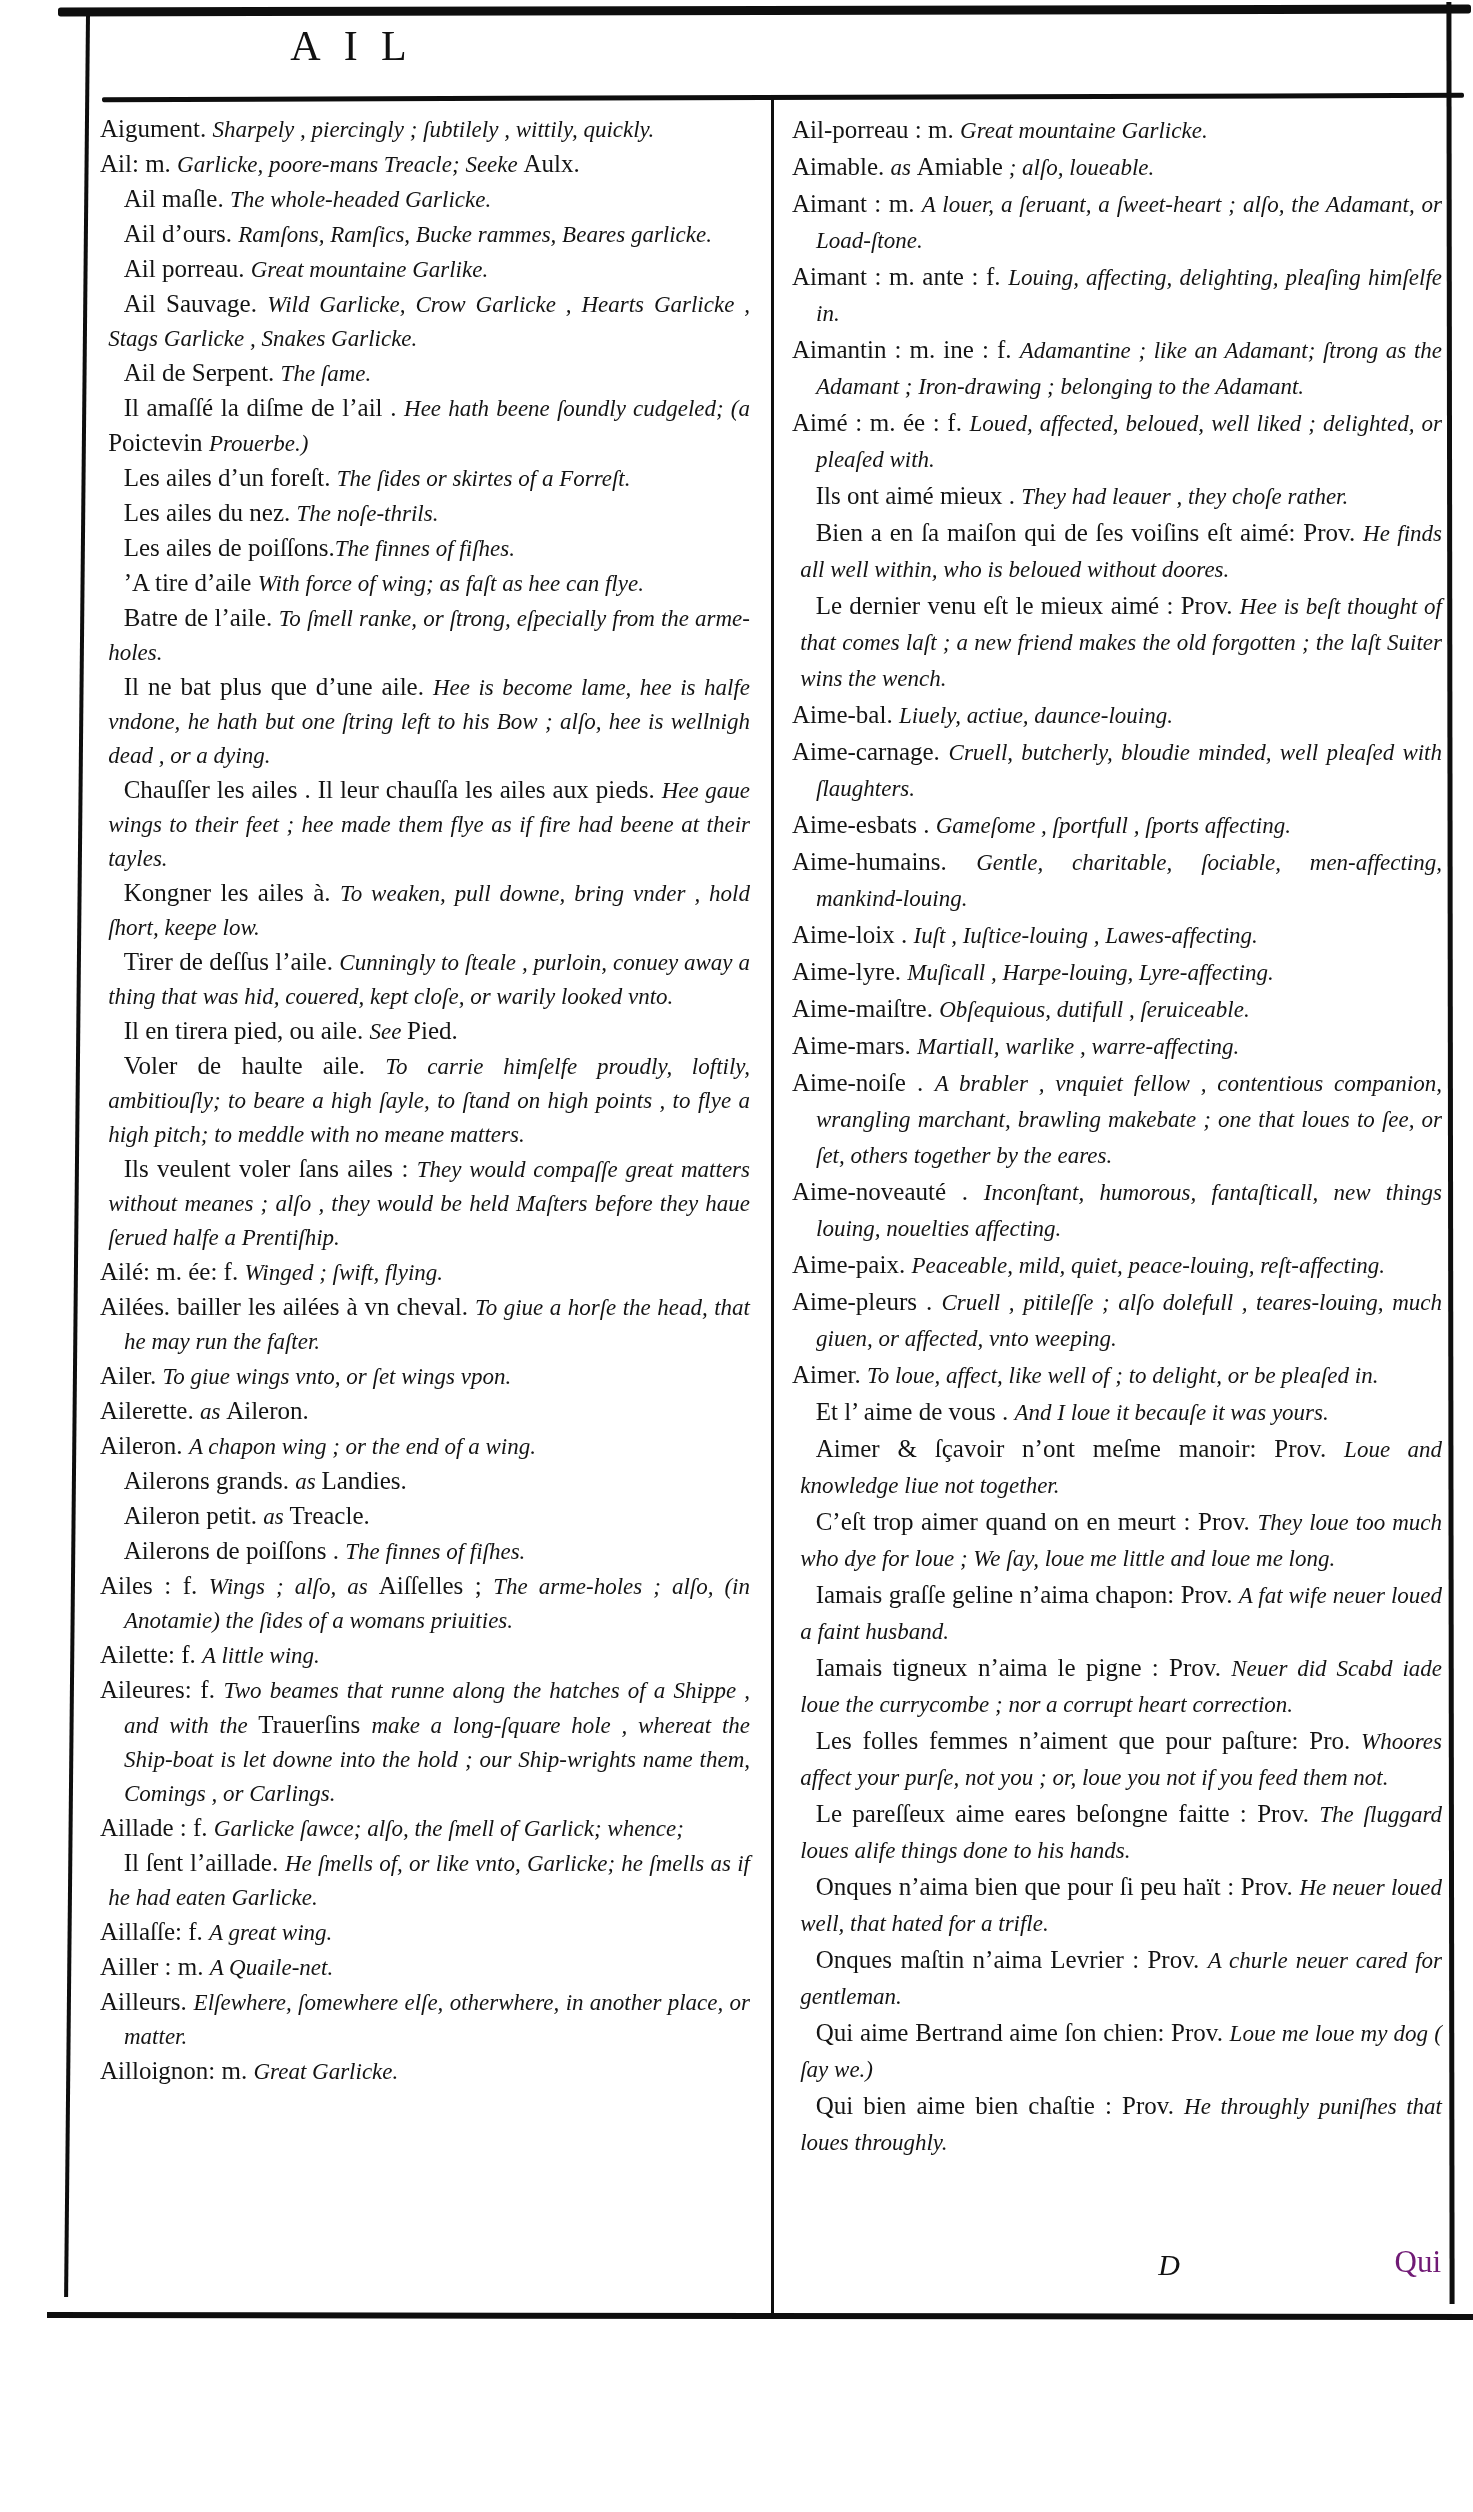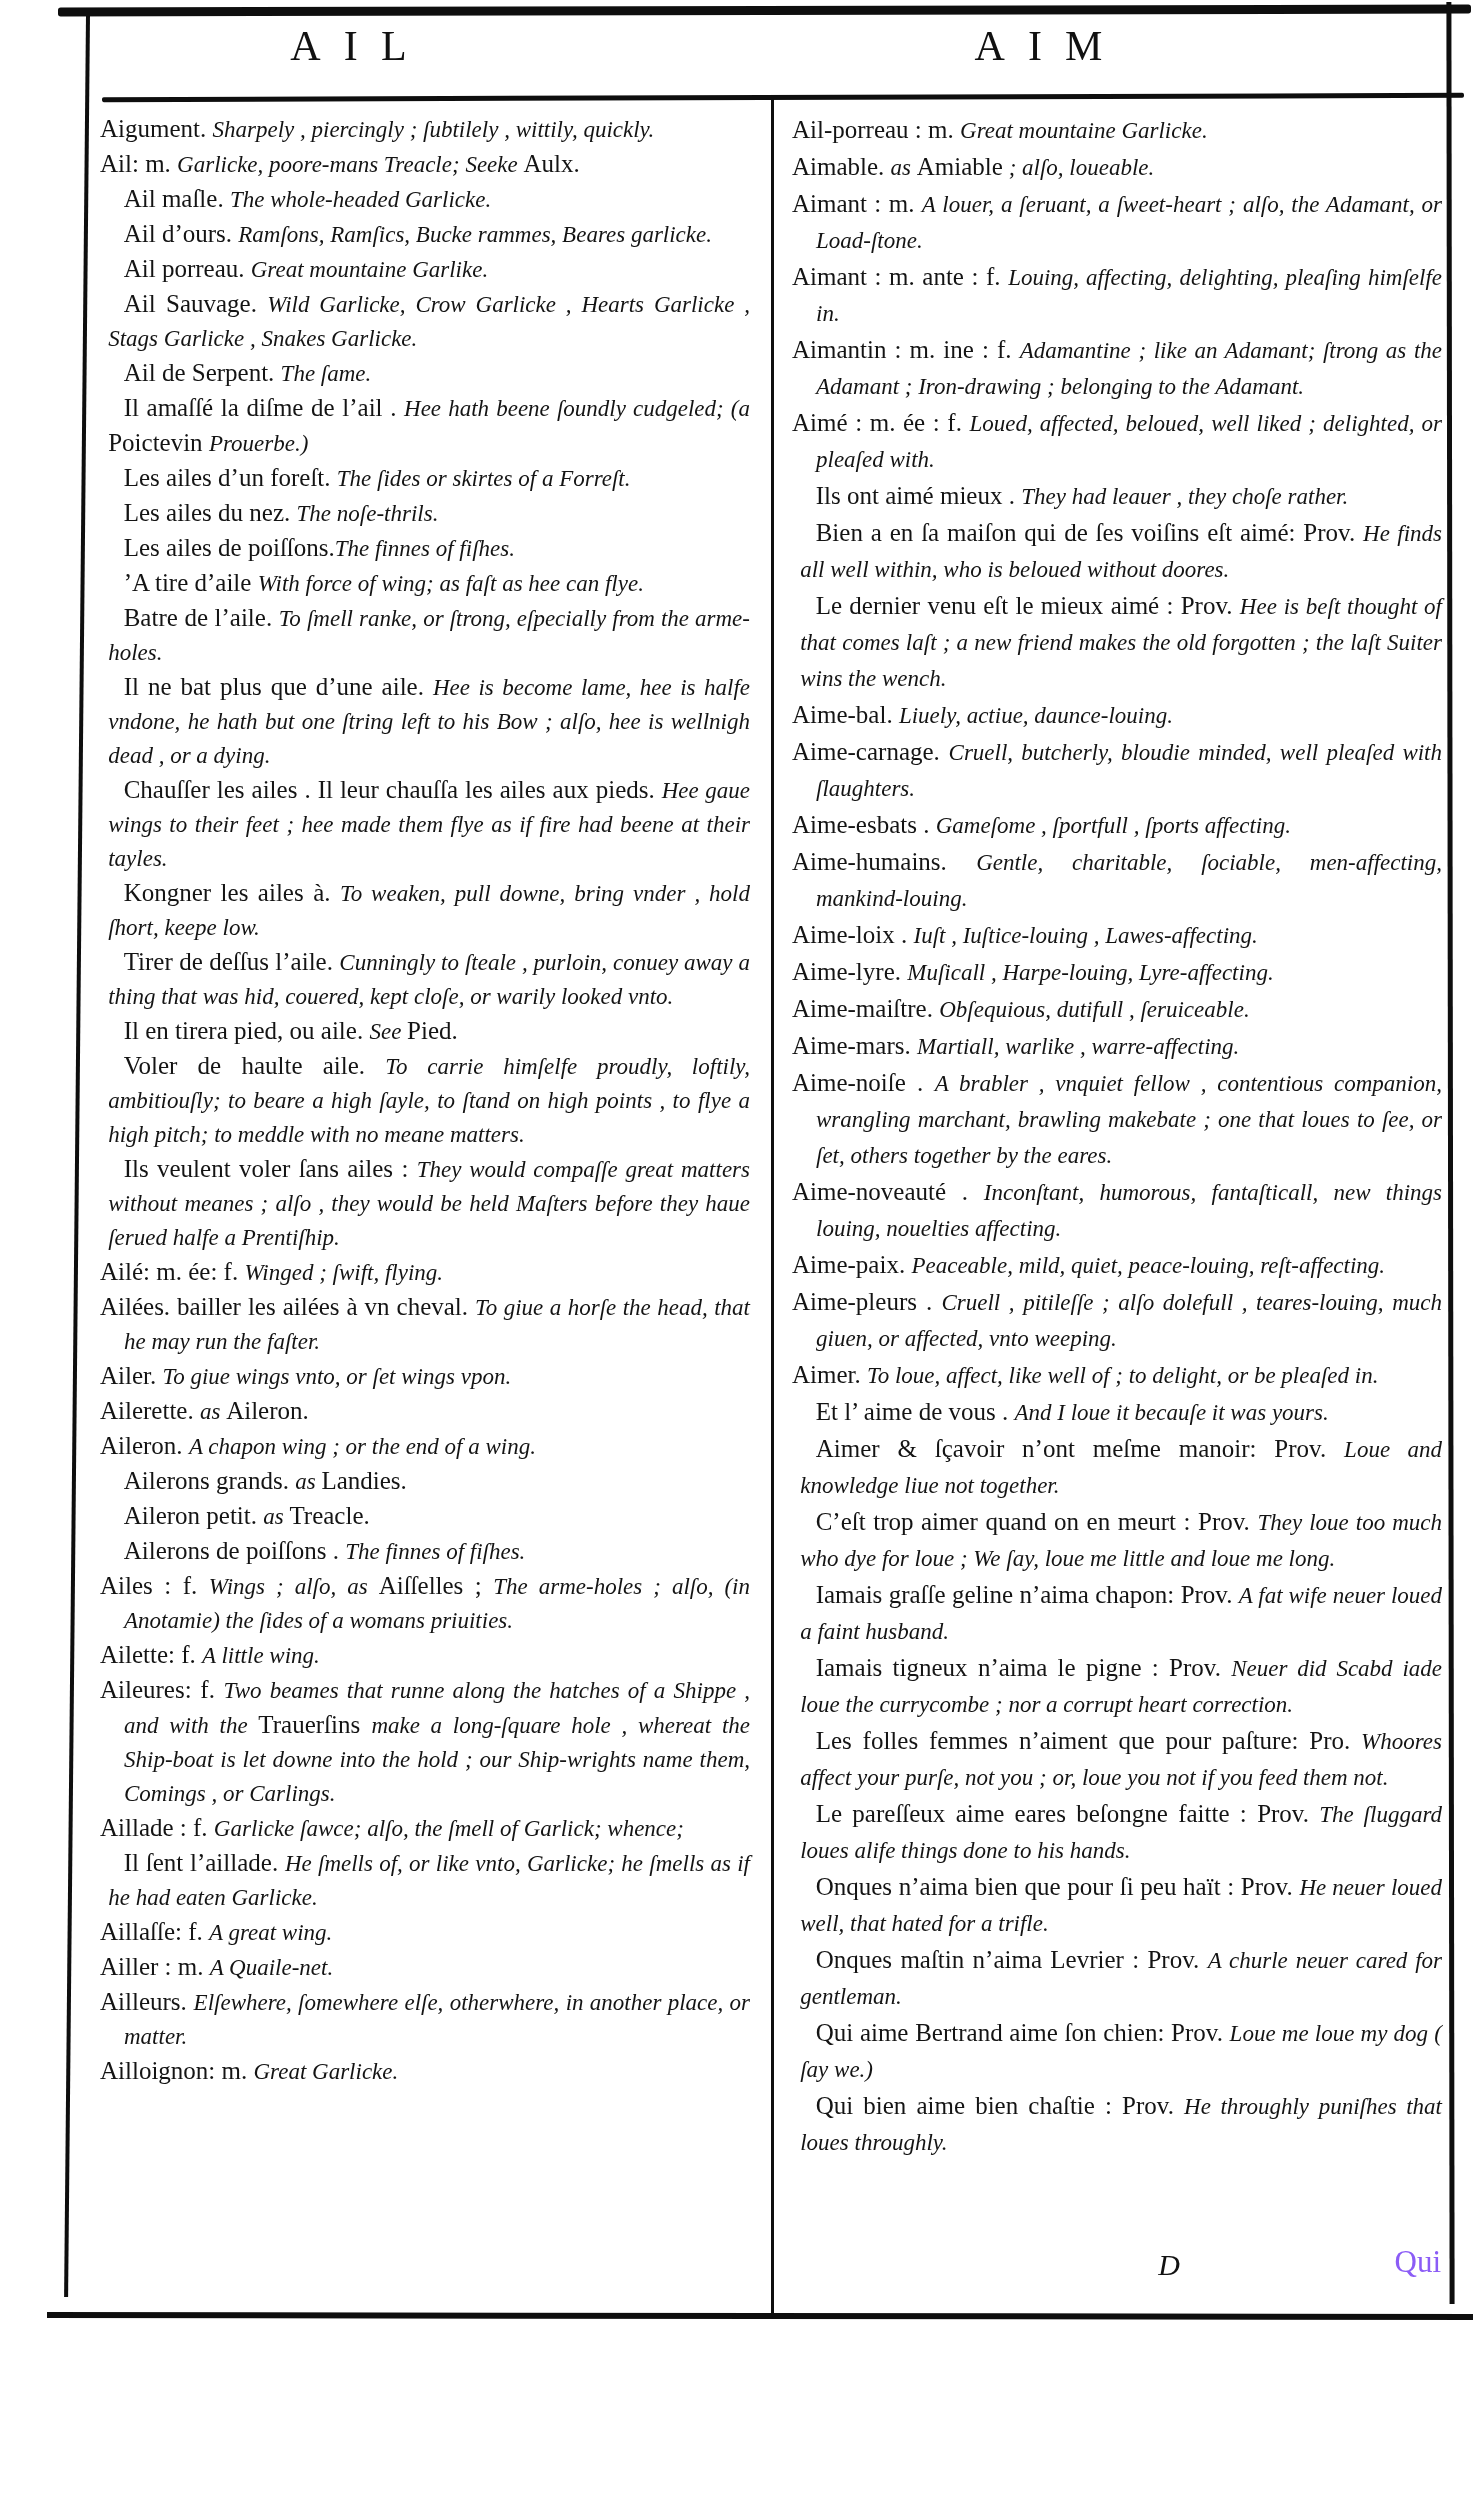--- a/index.html
+++ b/index.html
@@ -32,33 +32,32 @@
   .entry.main{padding-left:24px;text-indent:-24px;}
   .entry.sub{padding-left:8.2px;text-indent:15.5px;}
   .rom{font-size:25px;font-style:normal;}
   .ital{font-size:23px;font-style:italic;}
   #signature{
     position:absolute;top:2248px;left:1114px;width:110px;
     text-align:center;font-size:30px;font-style:italic;color:#111;
   }
   #catchword{
     position:absolute;top:2244px;left:1315px;width:126px;
-    text-align:right;font-size:31px;color:#8b5cf6;
+    text-align:right;font-size:31px;color:#701a75;
   }
 </style>
 </head>
 <body>
 
 <div class="page">
   <div class="rule" id="top-rule"></div>
   <div class="rule" id="left-border"></div>
   <div class="rule" id="right-border"></div>
 
   <div class="running-head" id="header-left">AIL</div>
-  <div class="running-head" id="header-right">AIM</div>
 
   <div class="rule" id="header-rule"></div>
   <div class="rule" id="column-divider"></div>
 
   <div class="column" id="left-column">
       <p class="entry main"><span class="rom">Aigument. </span><span class="ital">Sharpely , piercingly ; ſubtilely , wittily, quickly.</span></p>
       <p class="entry main"><span class="rom">Ail: m. </span><span class="ital">Garlicke, poore-mans Treacle; Seeke </span><span class="rom">Aulx.</span></p>
       <p class="entry sub"><span class="rom">Ail maſle. </span><span class="ital">The whole-headed Garlicke.</span></p>
       <p class="entry sub"><span class="rom">Ail d’ours. </span><span class="ital">Ramſons, Ramſics, Bucke rammes, Beares garlicke.</span></p>
       <p class="entry sub"><span class="rom">Ail porreau. </span><span class="ital">Great mountaine Garlike.</span></p>

